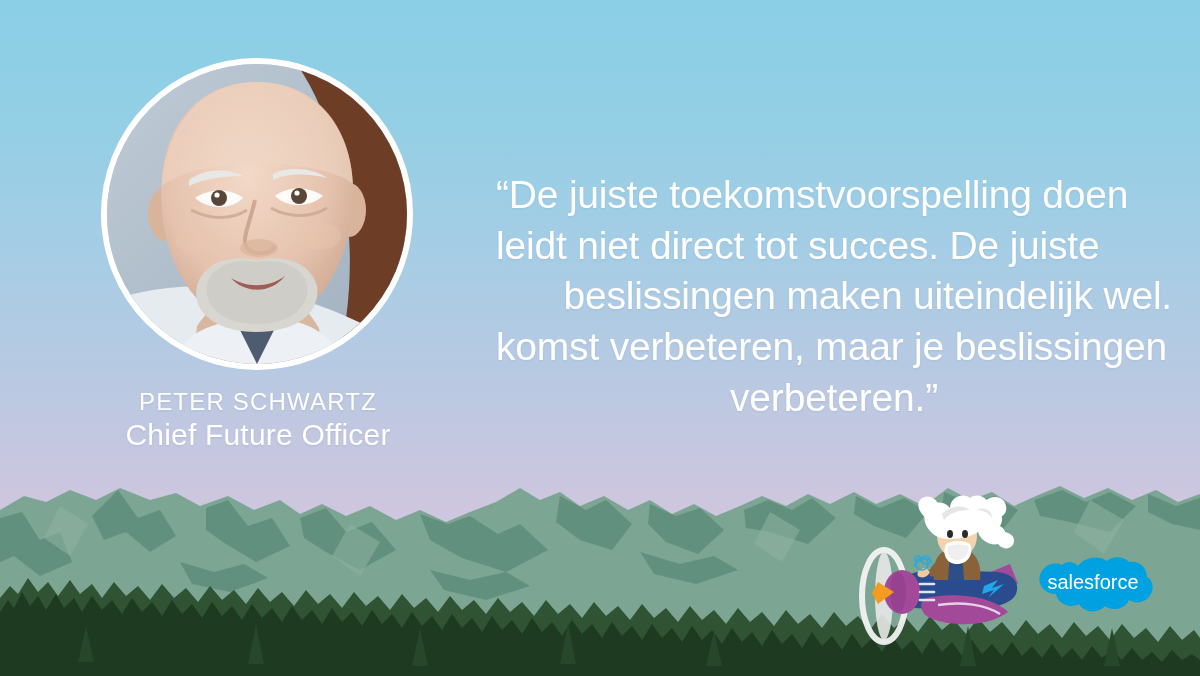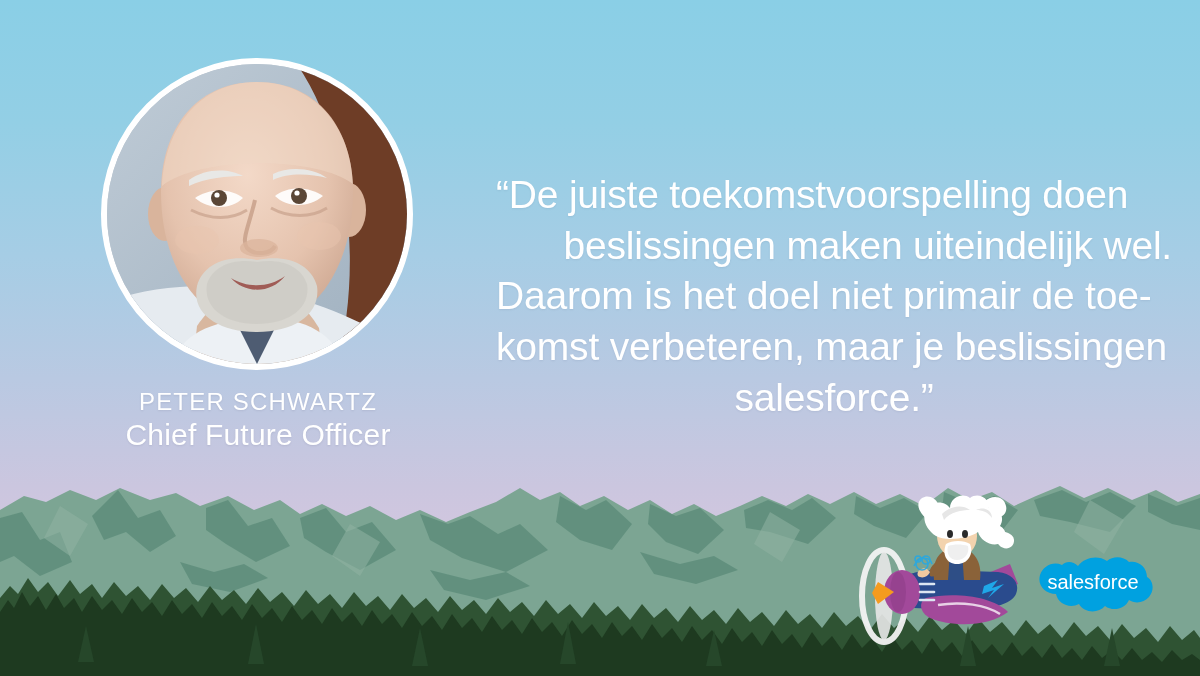--- a/index.html
+++ b/index.html
@@ -289,24 +289,24 @@
     </svg>
   </div>
 
   <div class="speaker">
     <div class="speaker-name">PETER SCHWARTZ</div>
     <div class="speaker-role">Chief Future Officer</div>
   </div>
 
   <div class="quote">
     <span class="quote-line l1">“De juiste toekomstvoorspelling doen</span>
+    <span class="quote-line l2">leidt niet direct tot succes. De juiste</span>
     <span class="quote-line l3">beslissingen maken uiteindelijk wel.</span>
-    <span class="quote-line l4">Daarom is het doel niet primair de toe-</span>
     <span class="quote-line l5">komst verbeteren, maar je beslissingen</span>
-    <span class="quote-line l6">salesforce.”</span>
+    <span class="quote-line l6">verbeteren.”</span>
   </div>
 
   <div class="mascot">
     <svg viewBox="0 0 190 160" xmlns="http://www.w3.org/2000/svg">
 
       <ellipse cx="26" cy="104" rx="22" ry="46" fill="none" stroke="#F2F2F2" stroke-width="6" opacity="0.95"></ellipse>
       <ellipse cx="26" cy="104" rx="9" ry="44" fill="#E8E8E8" opacity="0.9"></ellipse>
 
       <path d="M118,86 L152,72 L160,92 L132,100 Z" fill="#A2499A"></path>
 

